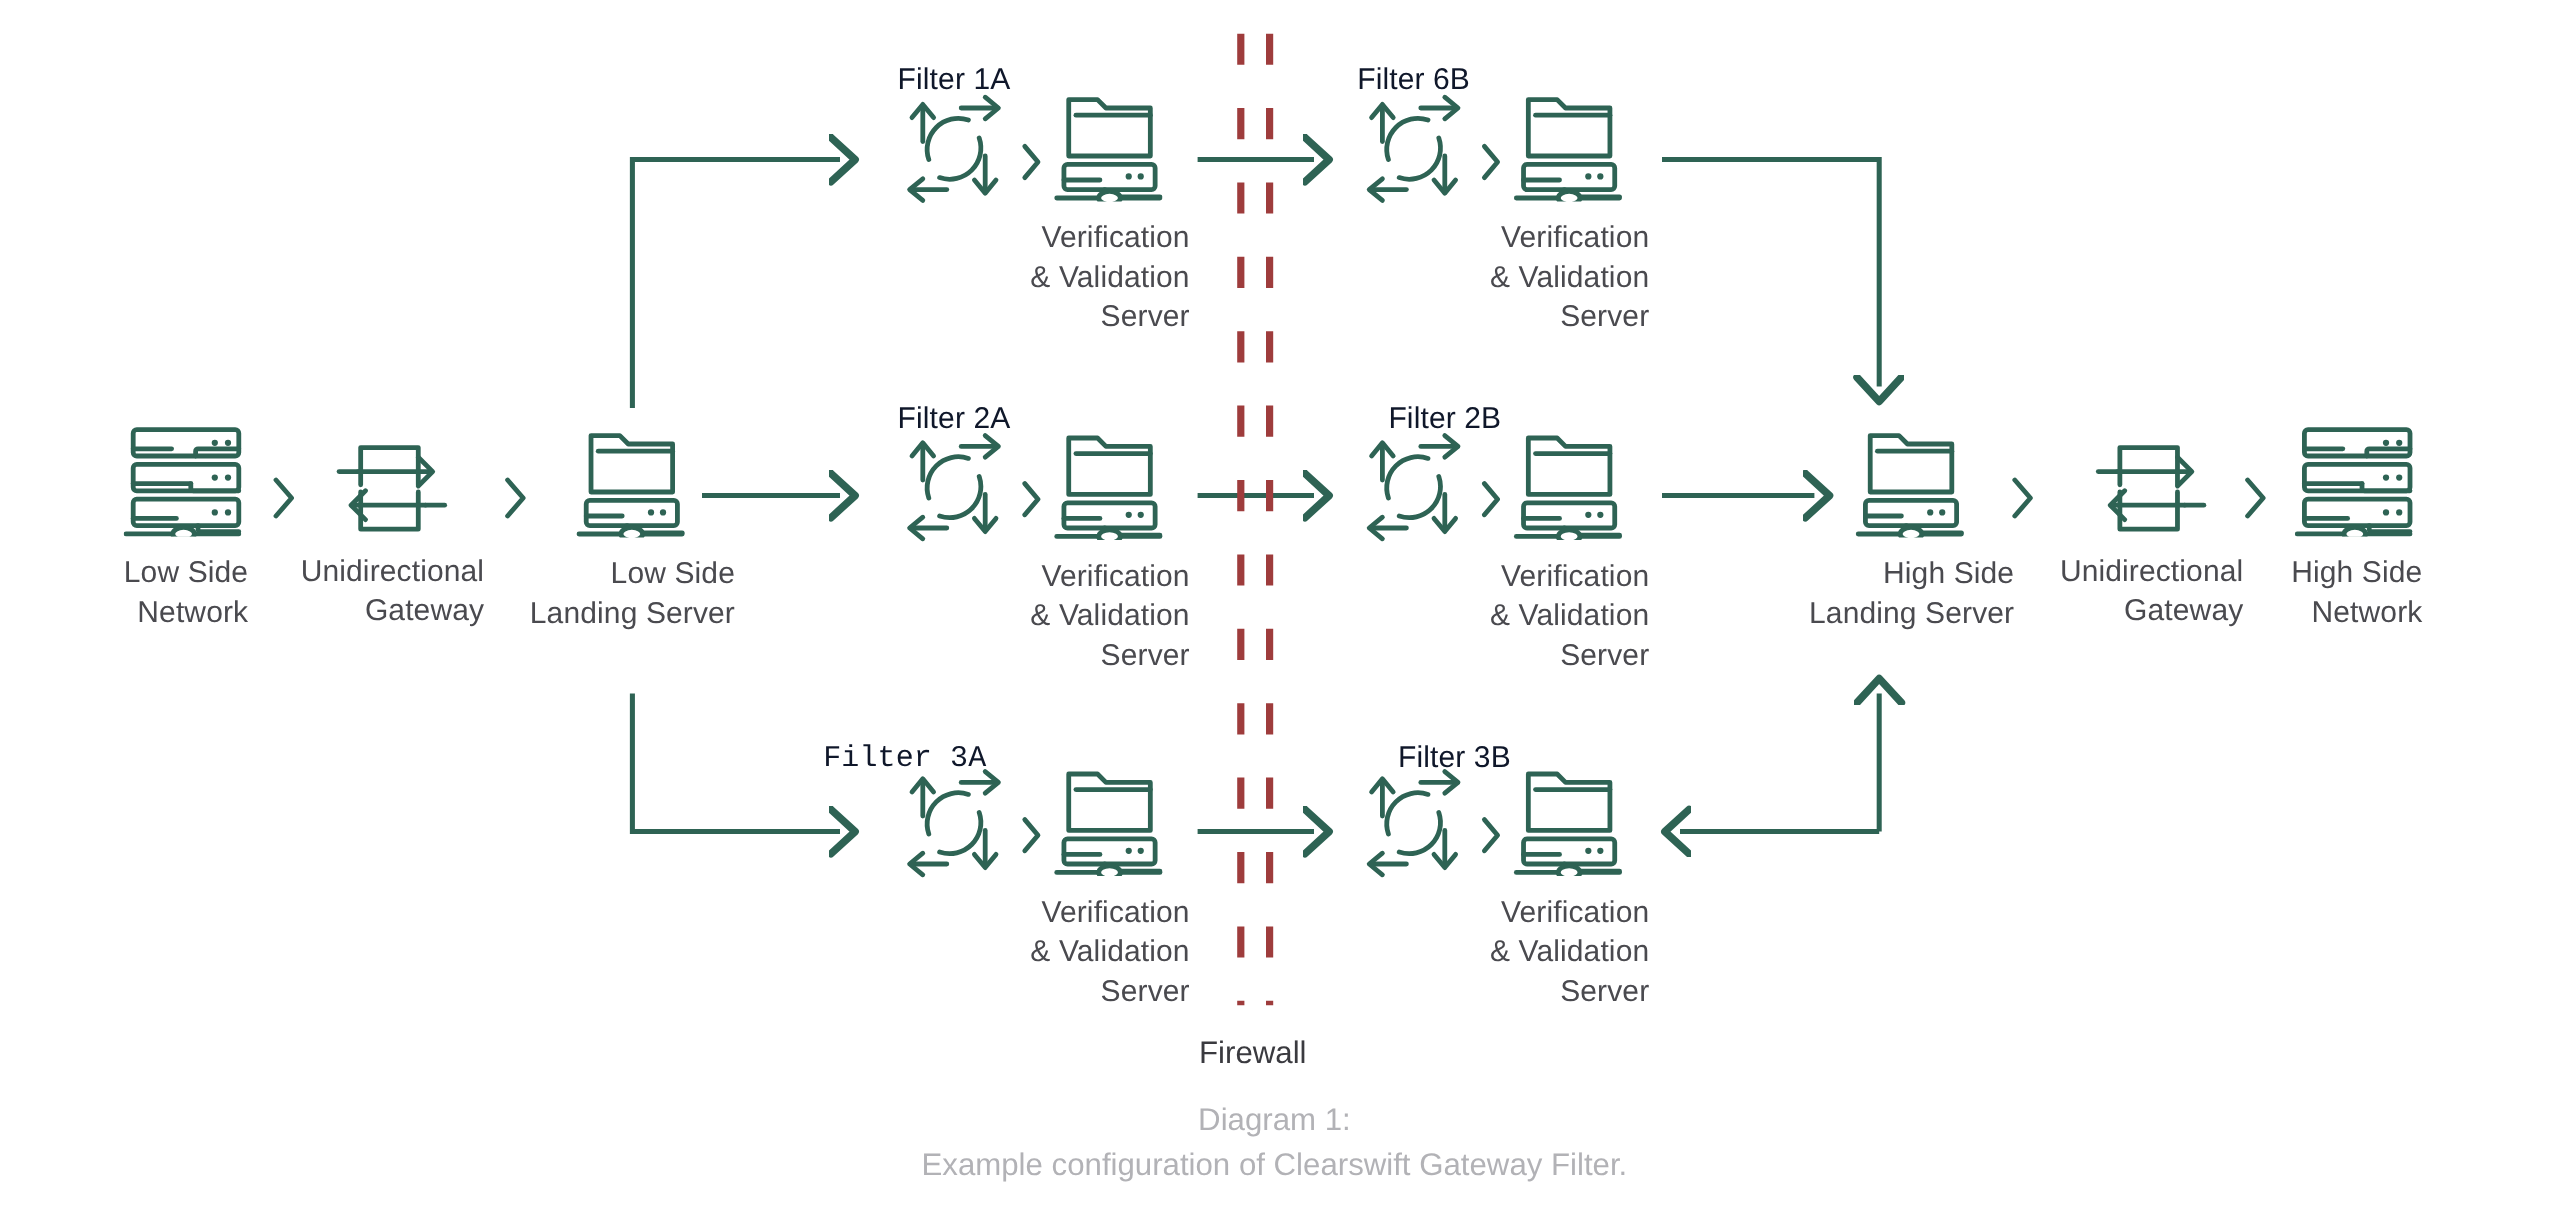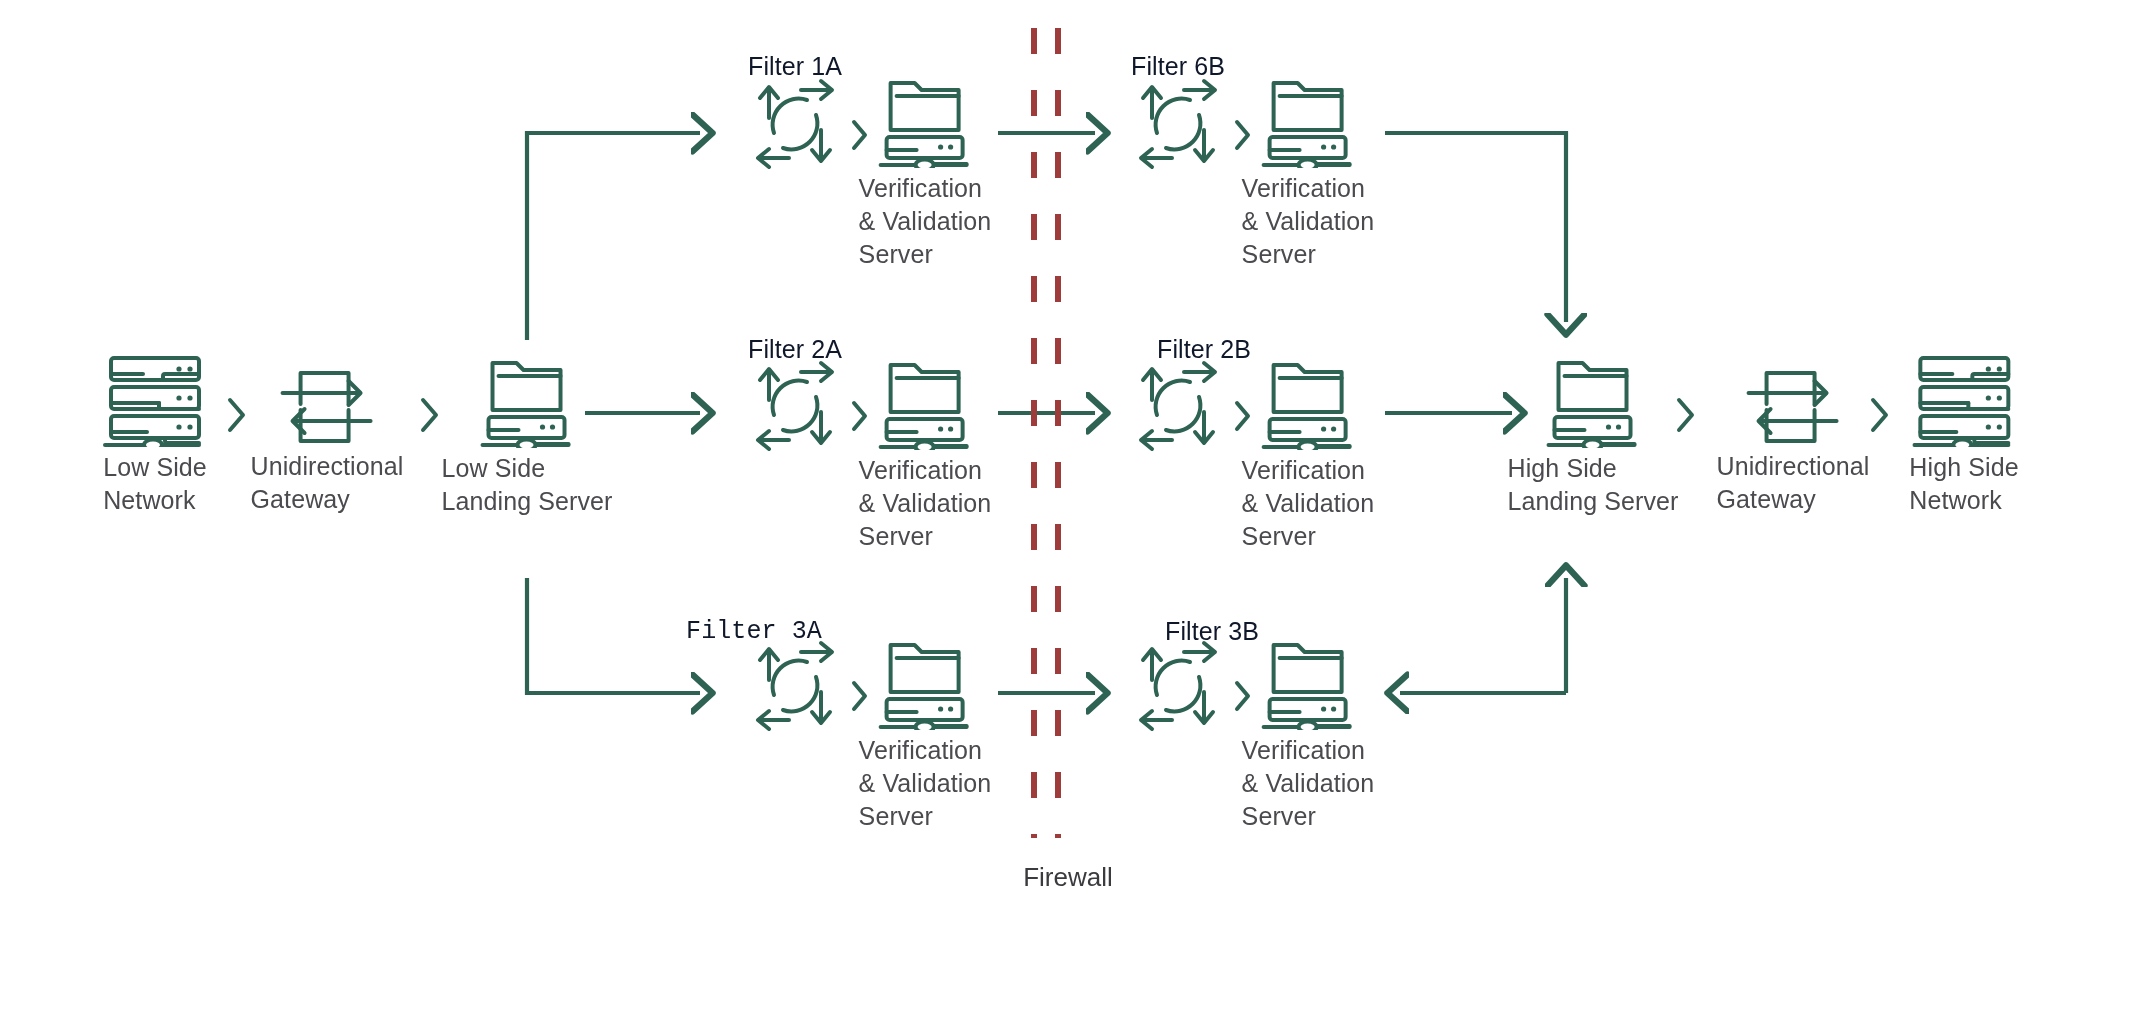--- a/index.html
+++ b/index.html
@@ -32,22 +32,22 @@
     display: flex;
     flex-direction: column;
     align-items: center;
     transform: translateX(-50%);
   }
   .node .glyph {
     display: block;
     line-height: 0;
   }
   .node .caption {
-    margin-top: 4px;
-    text-align: left;
+    margin-top: 14px;
+    text-align: right;
     color: #4a4a4f;
     font-size: 25px;
     line-height: 1.32;
     white-space: pre-line;
     letter-spacing: 0.1px;
   }
   .filter-title {
     position: absolute;
     transform: translateX(-50%);
     color: #0f172a;
@@ -441,21 +441,21 @@
 &amp; Validation
 Server</span>
   </div>
 
   <div style="position:absolute; left:1028px; top:28px; line-height:0;">
     <svg width="42" height="810" viewBox="0 0 42 810" xmlns="http://www.w3.org/2000/svg">
       <line x1="6" y1="0" x2="6" y2="810" stroke="#9e3c3c" stroke-width="6" stroke-dasharray="26 36" stroke-linecap="butt"></line>
       <line x1="30" y1="0" x2="30" y2="810" stroke="#9e3c3c" stroke-width="6" stroke-dasharray="26 36" stroke-linecap="butt"></line>
     </svg>
   </div>
-  <div class="firewall-label" style="left:1068px; top:862px;">Firewall</div>
+  <div class="firewall-label" style="left:1044px; top:862px;">Firewall</div>
 
   <div class="node" style="left:1593px; top:358px;">
     <span class="glyph">
       <svg width="96" height="90" viewBox="0 0 96 90" xmlns="http://www.w3.org/2000/svg" fill="none" stroke="#2e6354" stroke-width="4" stroke-linecap="round" stroke-linejoin="round">
         <path d="M14 52 V5 H38 L45 12 H82 V52 Z"></path>
           <path d="M20 18 H82"></path>
         <rect x="10" y="59" width="76" height="21" rx="3"></rect>
         <circle cx="64" cy="69" r="2.6" fill="#2e6354" stroke="none"></circle>
         <circle cx="74" cy="69" r="2.6" fill="#2e6354" stroke="none"></circle>
         <path d="M10 72 H40"></path>
@@ -516,14 +516,16 @@
         <path d="M8 77 H44"></path>
         <path d="M62 83 V86 a2 2 0 0 0 2 2 H96"></path>
         <path d="M2 90 H96"></path>
         <ellipse cx="50" cy="90" rx="9" ry="5.5" fill="#ffffff"></ellipse>
       </svg>
     </span>
     <span class="caption">High Side
 Network</span>
   </div>
 
+  <div class="caption-block" style="left:1062px; top:915px;">Diagram 1:
+Example configuration of Clearswift Gateway Filter.</div>
 
 </div>
 
 </body></html>

